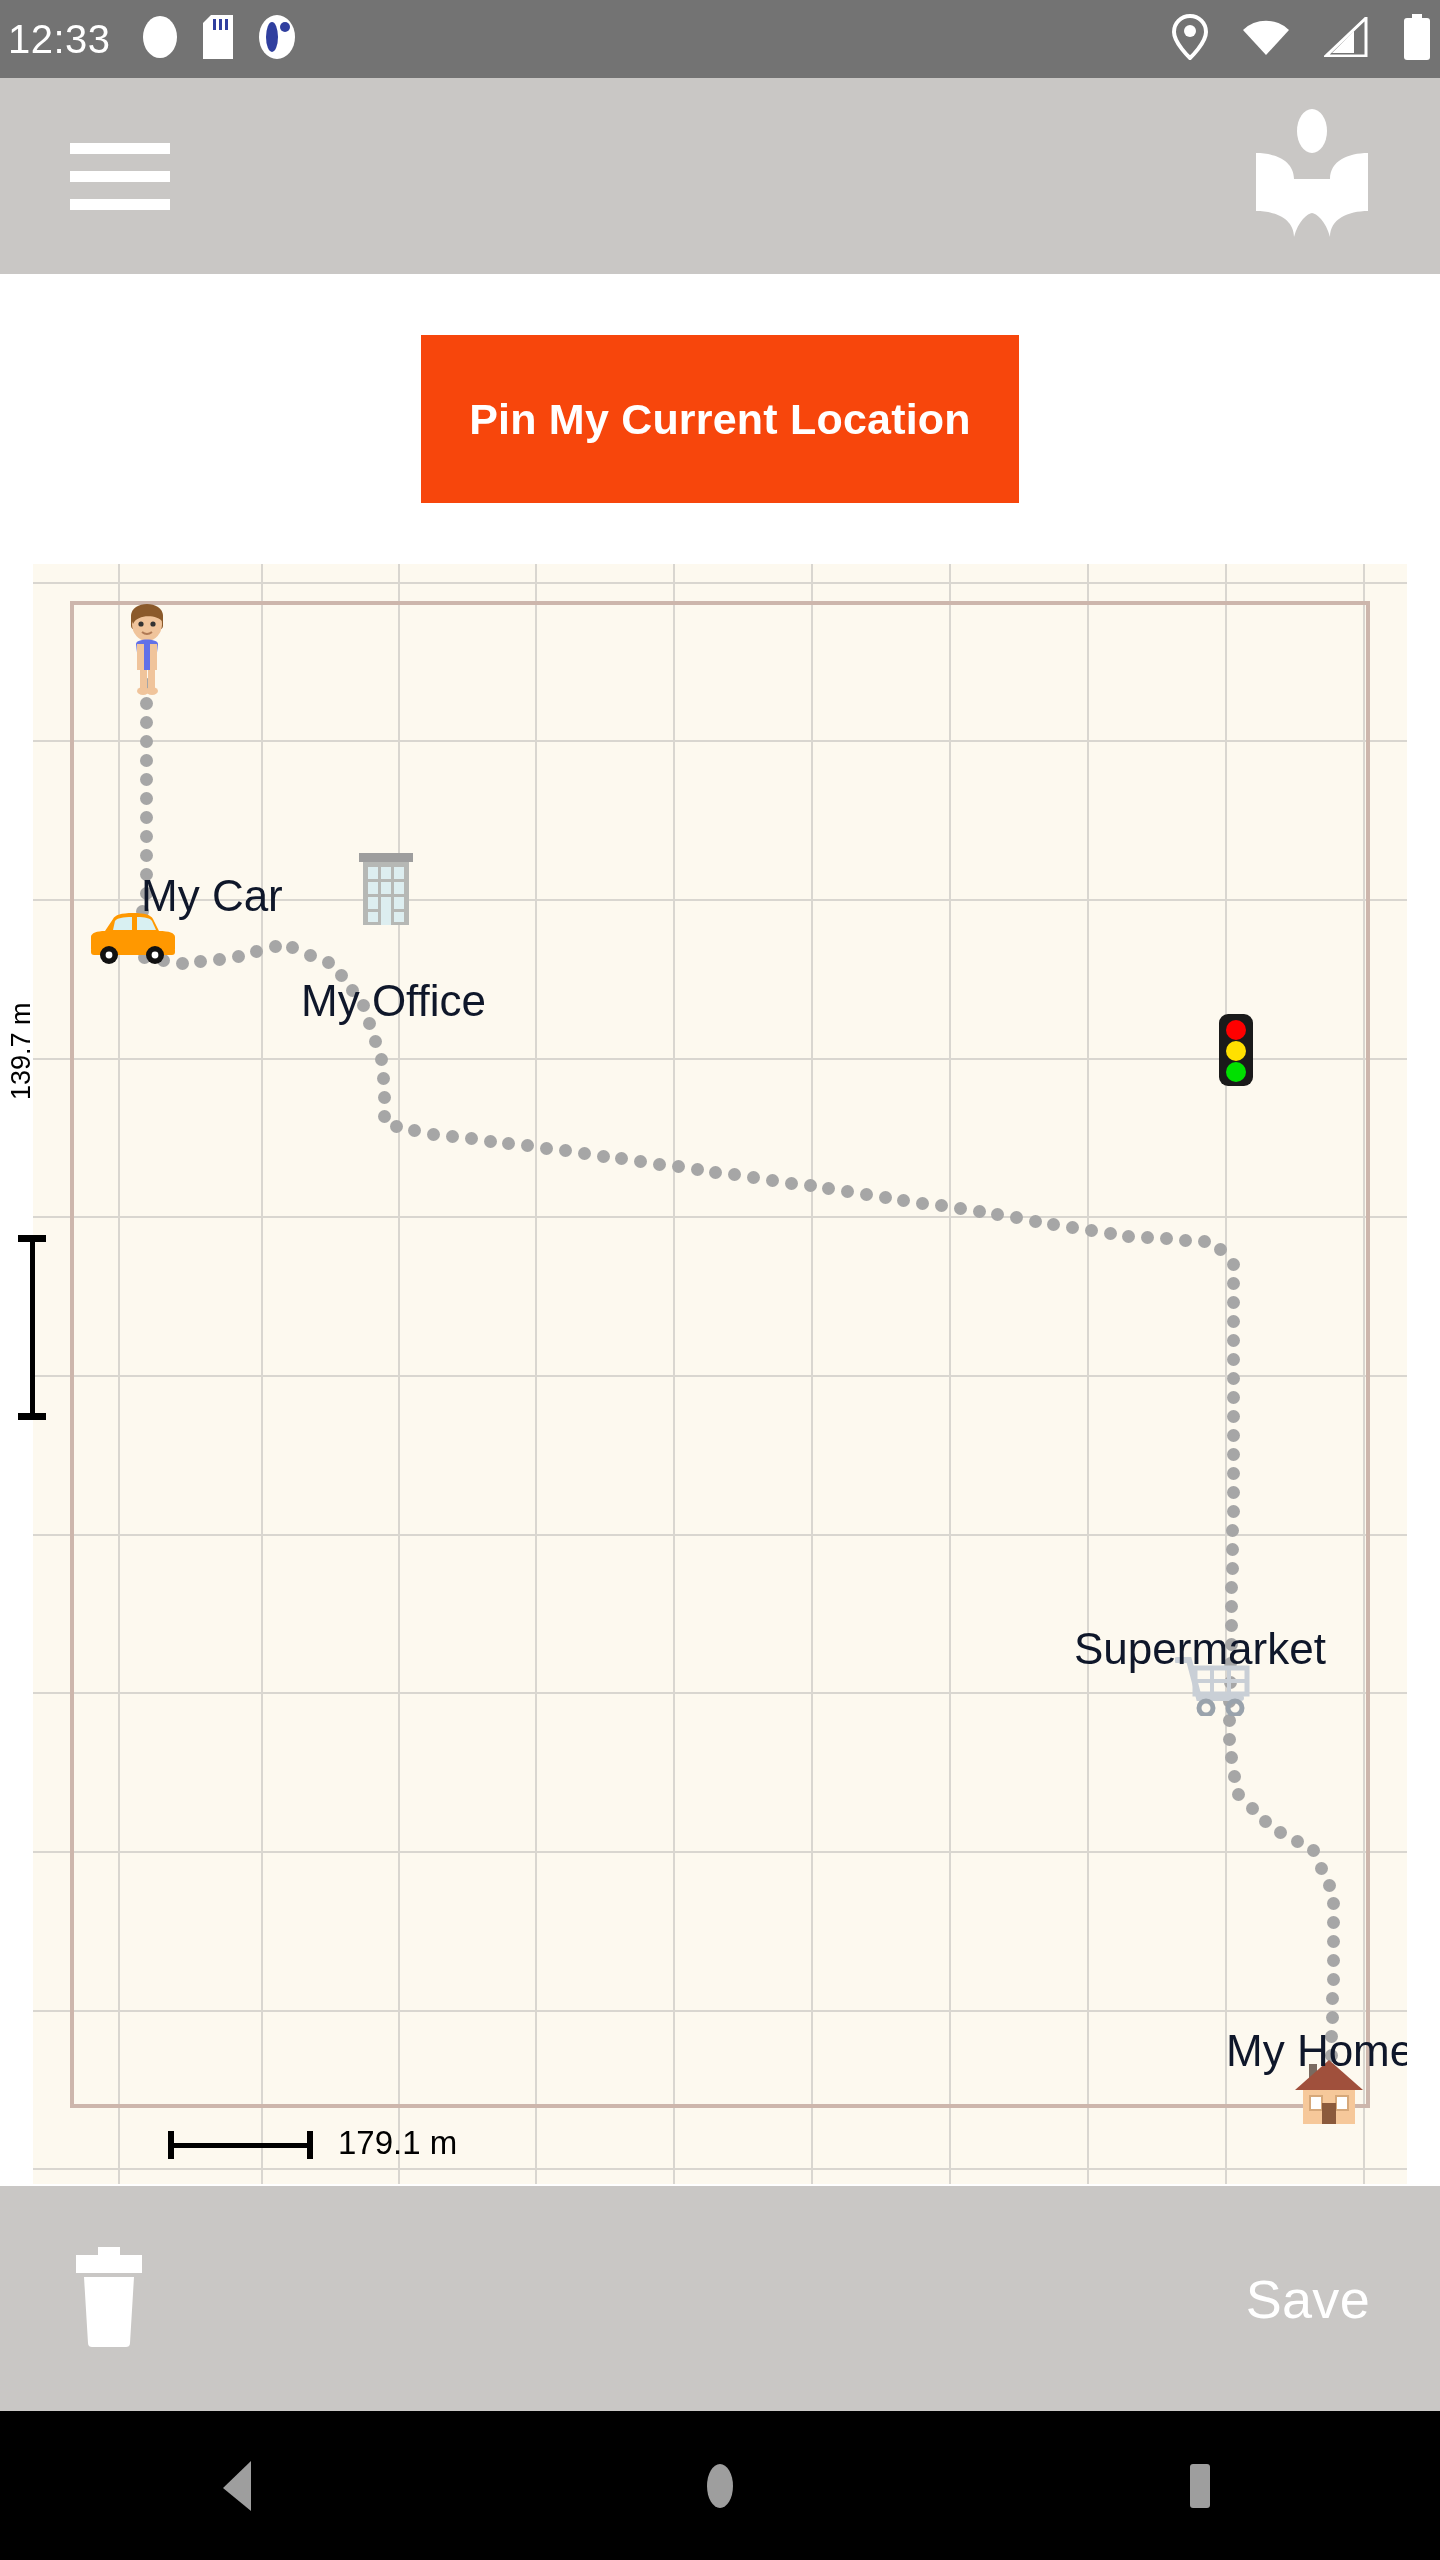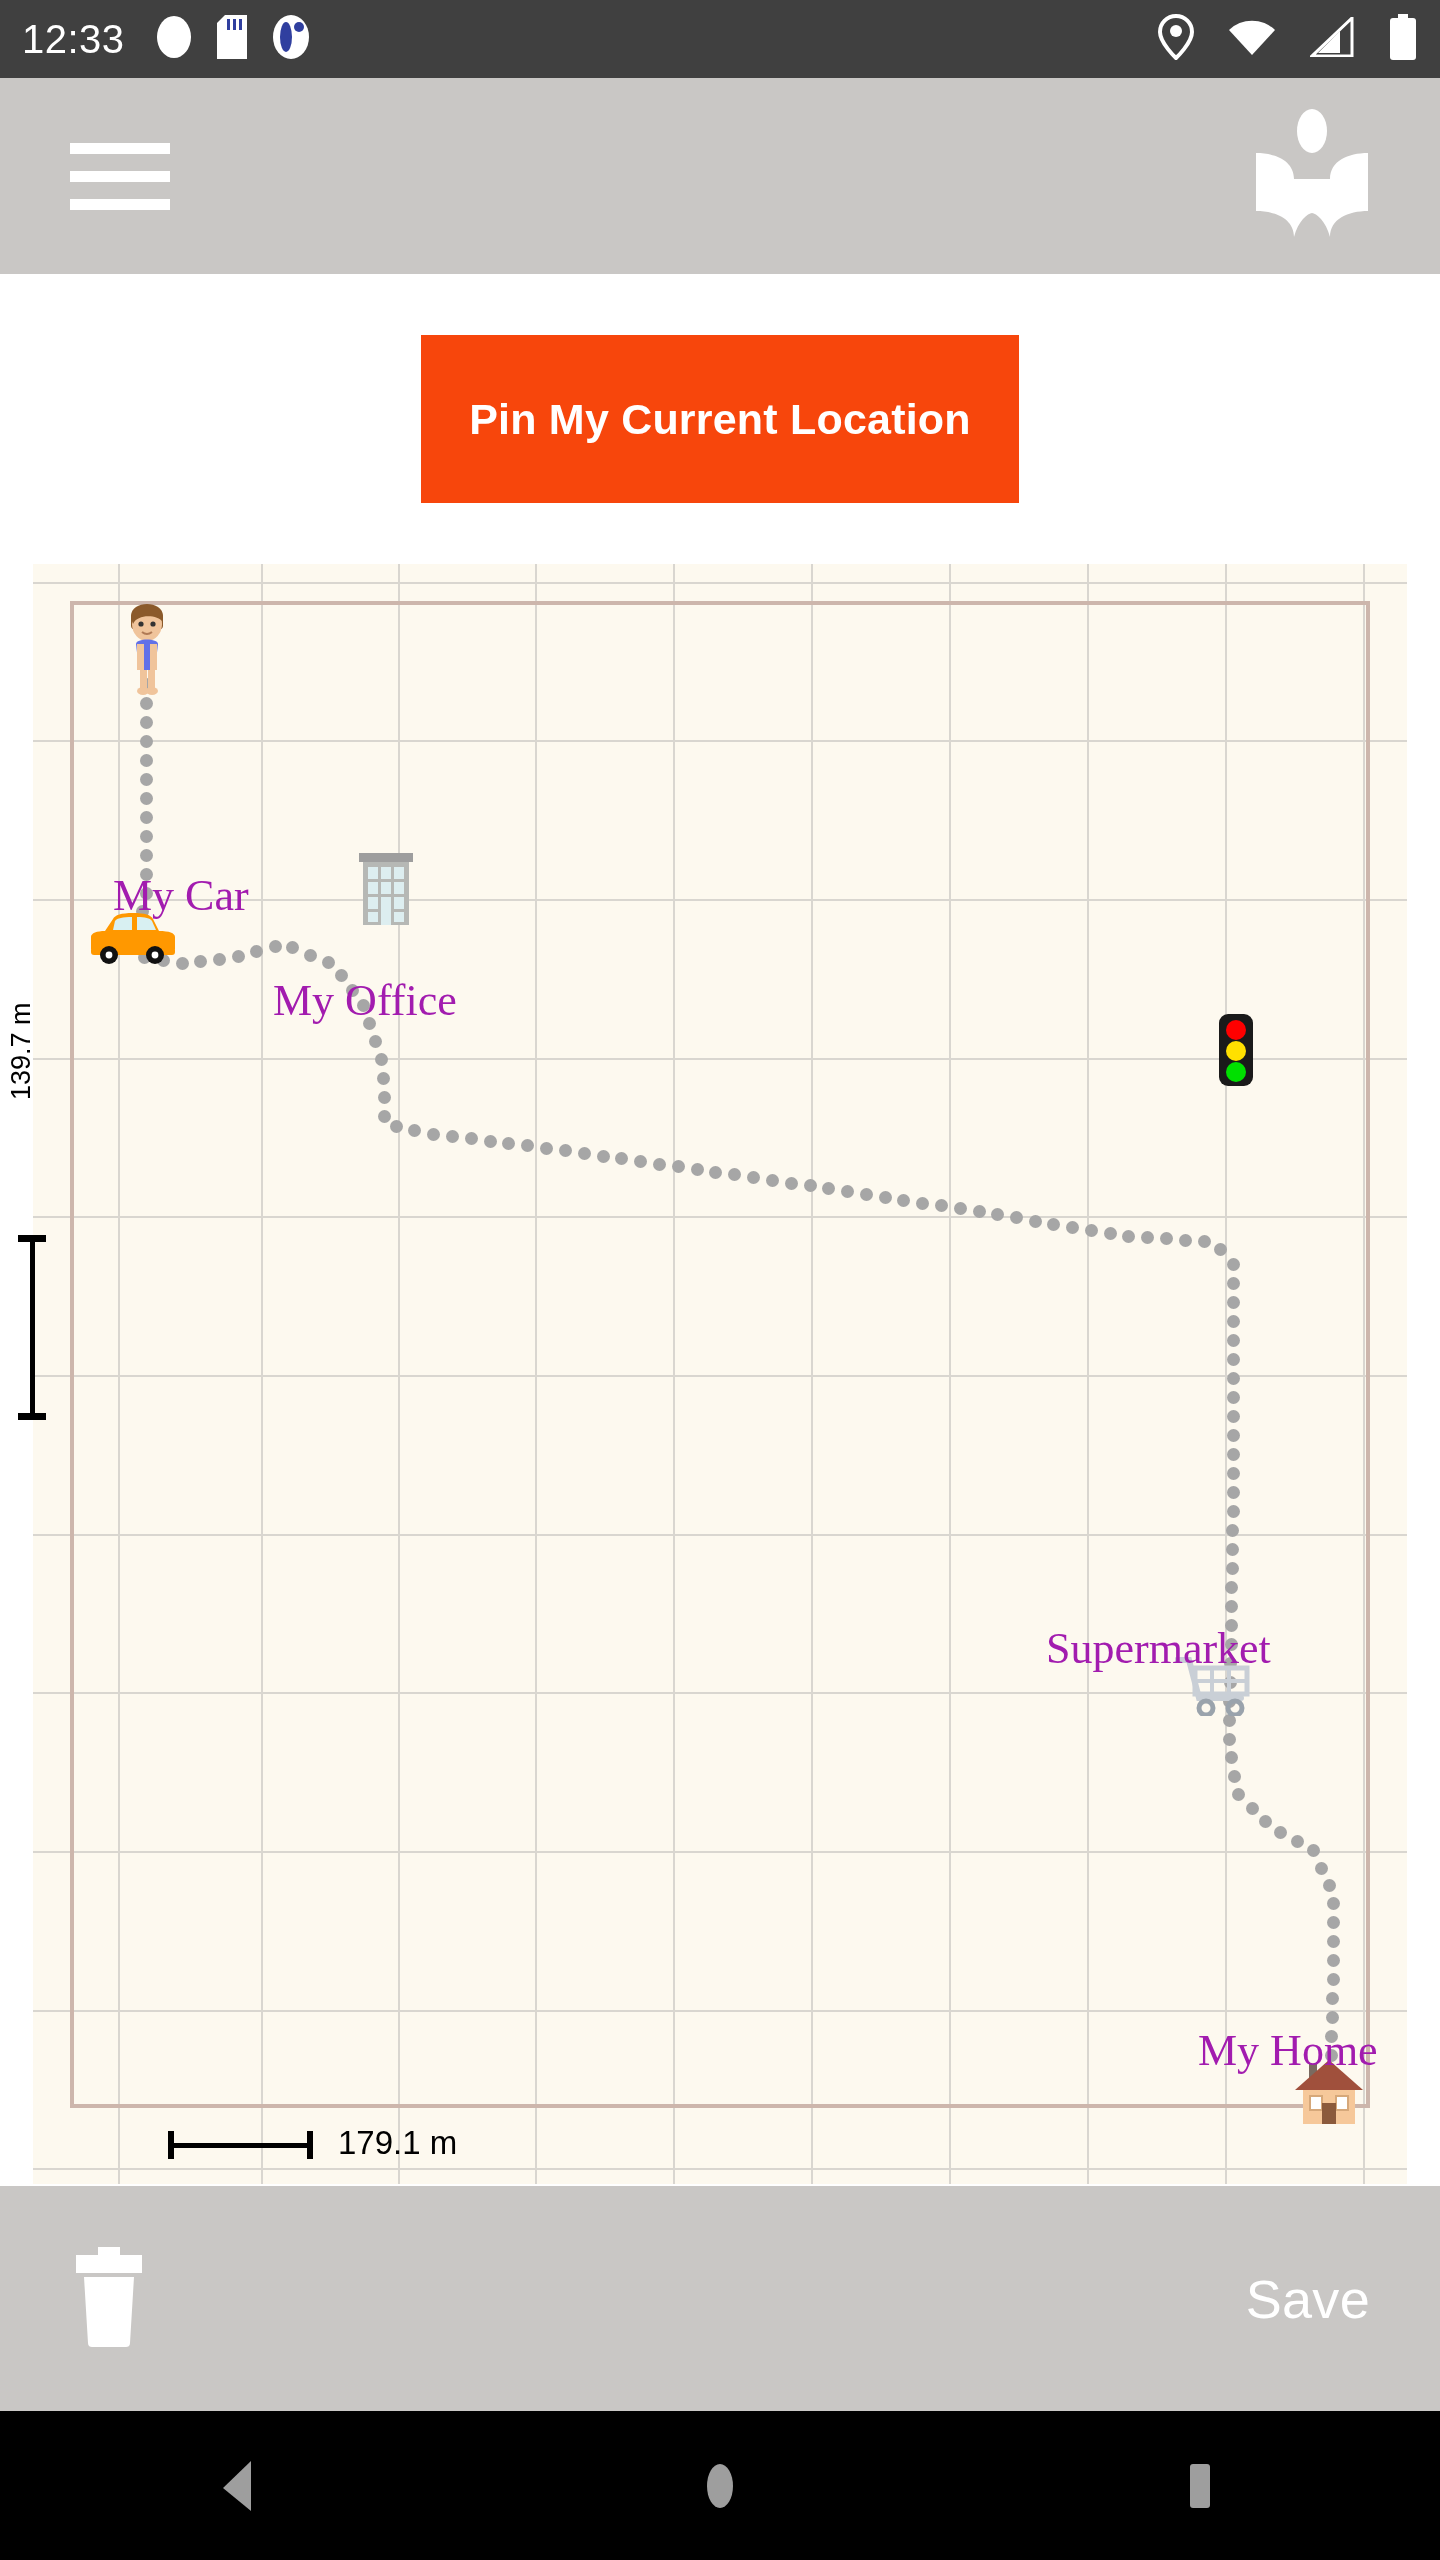--- a/index.html
+++ b/index.html
@@ -7,22 +7,22 @@
   body {
     font-family:"Liberation Sans", sans-serif;
     background:#ffffff;
     overflow:hidden;
     position:relative;
   }
 
   
   .status-bar{
     position:absolute; top:0; left:0; width:1440px; height:78px;
-    background:#404040; display:flex; align-items:center;
-    padding:0 22px;
+    background:#737373; display:flex; align-items:center;
+    padding:0 8px;
   }
   .status-time{
     color:#ffffff; font-size:40px; font-weight:400; letter-spacing:0.5px;
     margin-right:32px;
   }
   .status-left-icons{ display:flex; align-items:center; gap:26px; }
   .status-right-icons{
     margin-left:auto; display:flex; align-items:center; gap:34px;
   }
   .sicon{ display:block; }
@@ -68,23 +68,24 @@
     border:4px solid #cdb6ac;
   }
 
   .route-dot{
     position:absolute; border-radius:50%;
     background:#a6a6a6;
   }
 
   .poi-label{
     position:absolute;
-    font-family:Liberation Serif, serif;
-    font-size:44px; color:#a21caf; white-space:nowrap;
+    font-family:Liberation Sans, sans-serif;
+    font-size:44px; color:#0f172a; white-space:nowrap;
     line-height:1;
+    margin-left:28px;
   }
 
   .poi-icon{ position:absolute; }
 
   
   .scale-v-label{
     position:absolute; left:6px; top:1100px;
     font-size:27px; color:#000;
     transform:rotate(-90deg); transform-origin:left top;
     white-space:nowrap;

